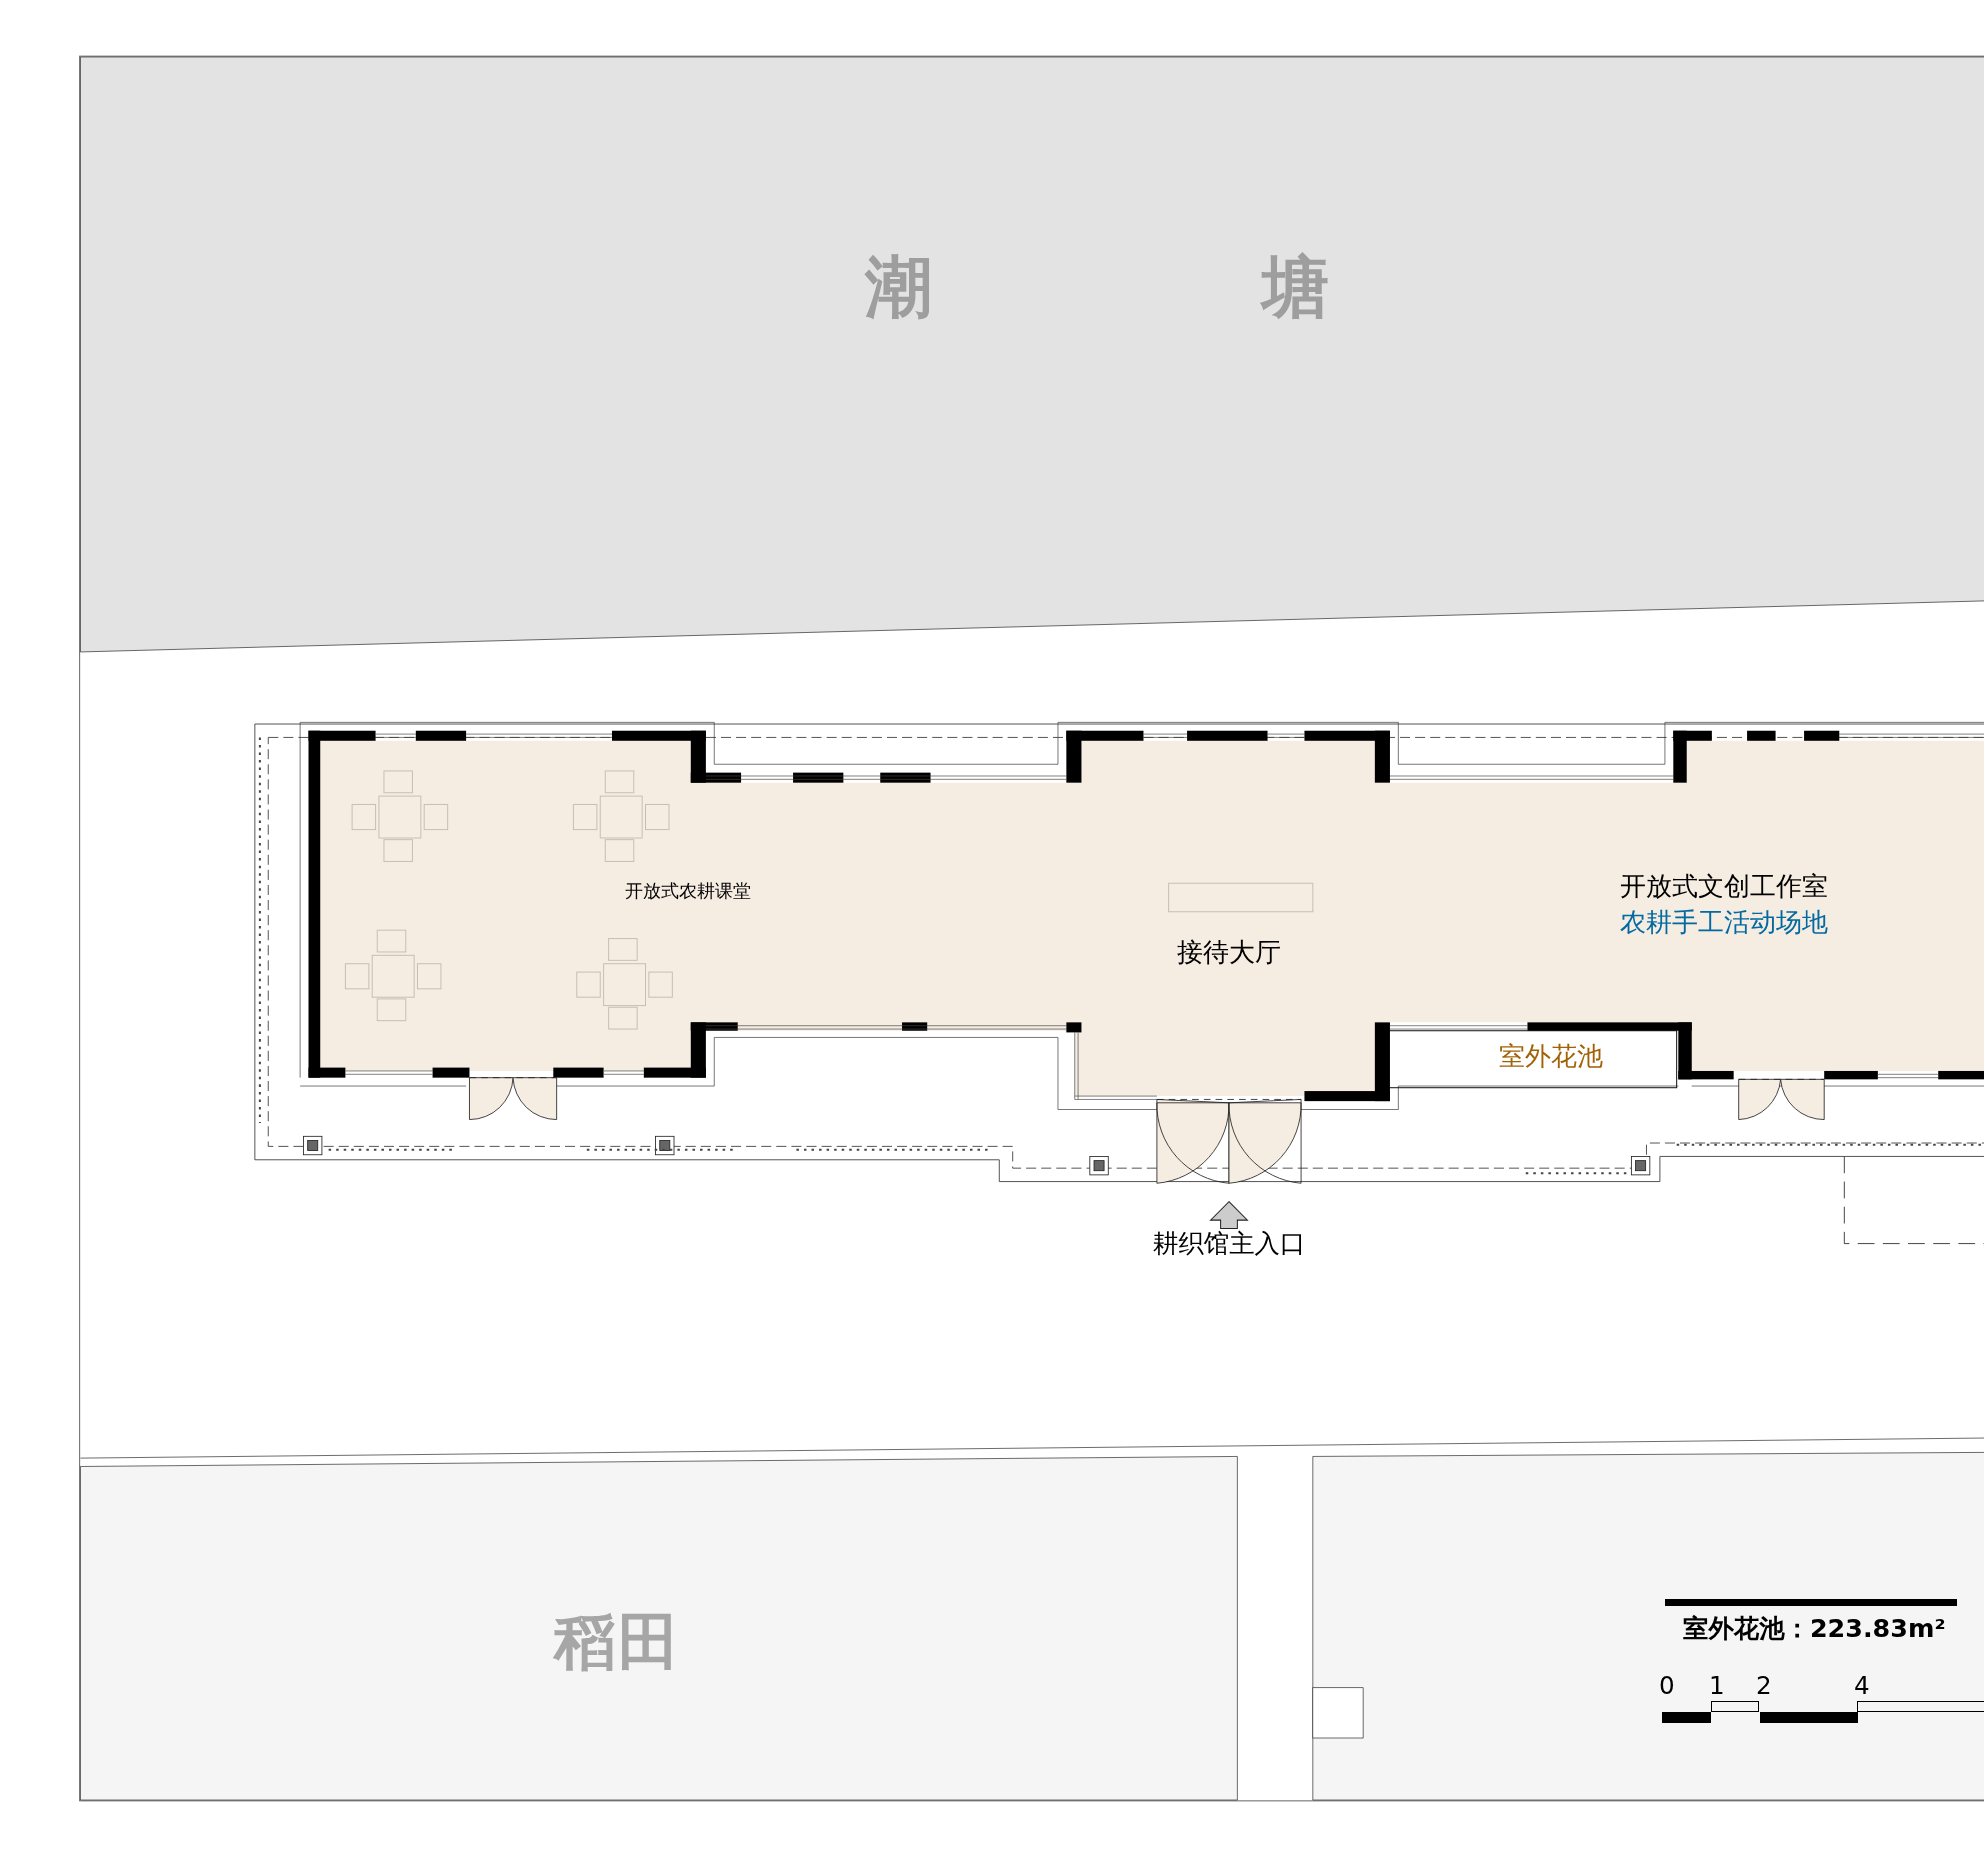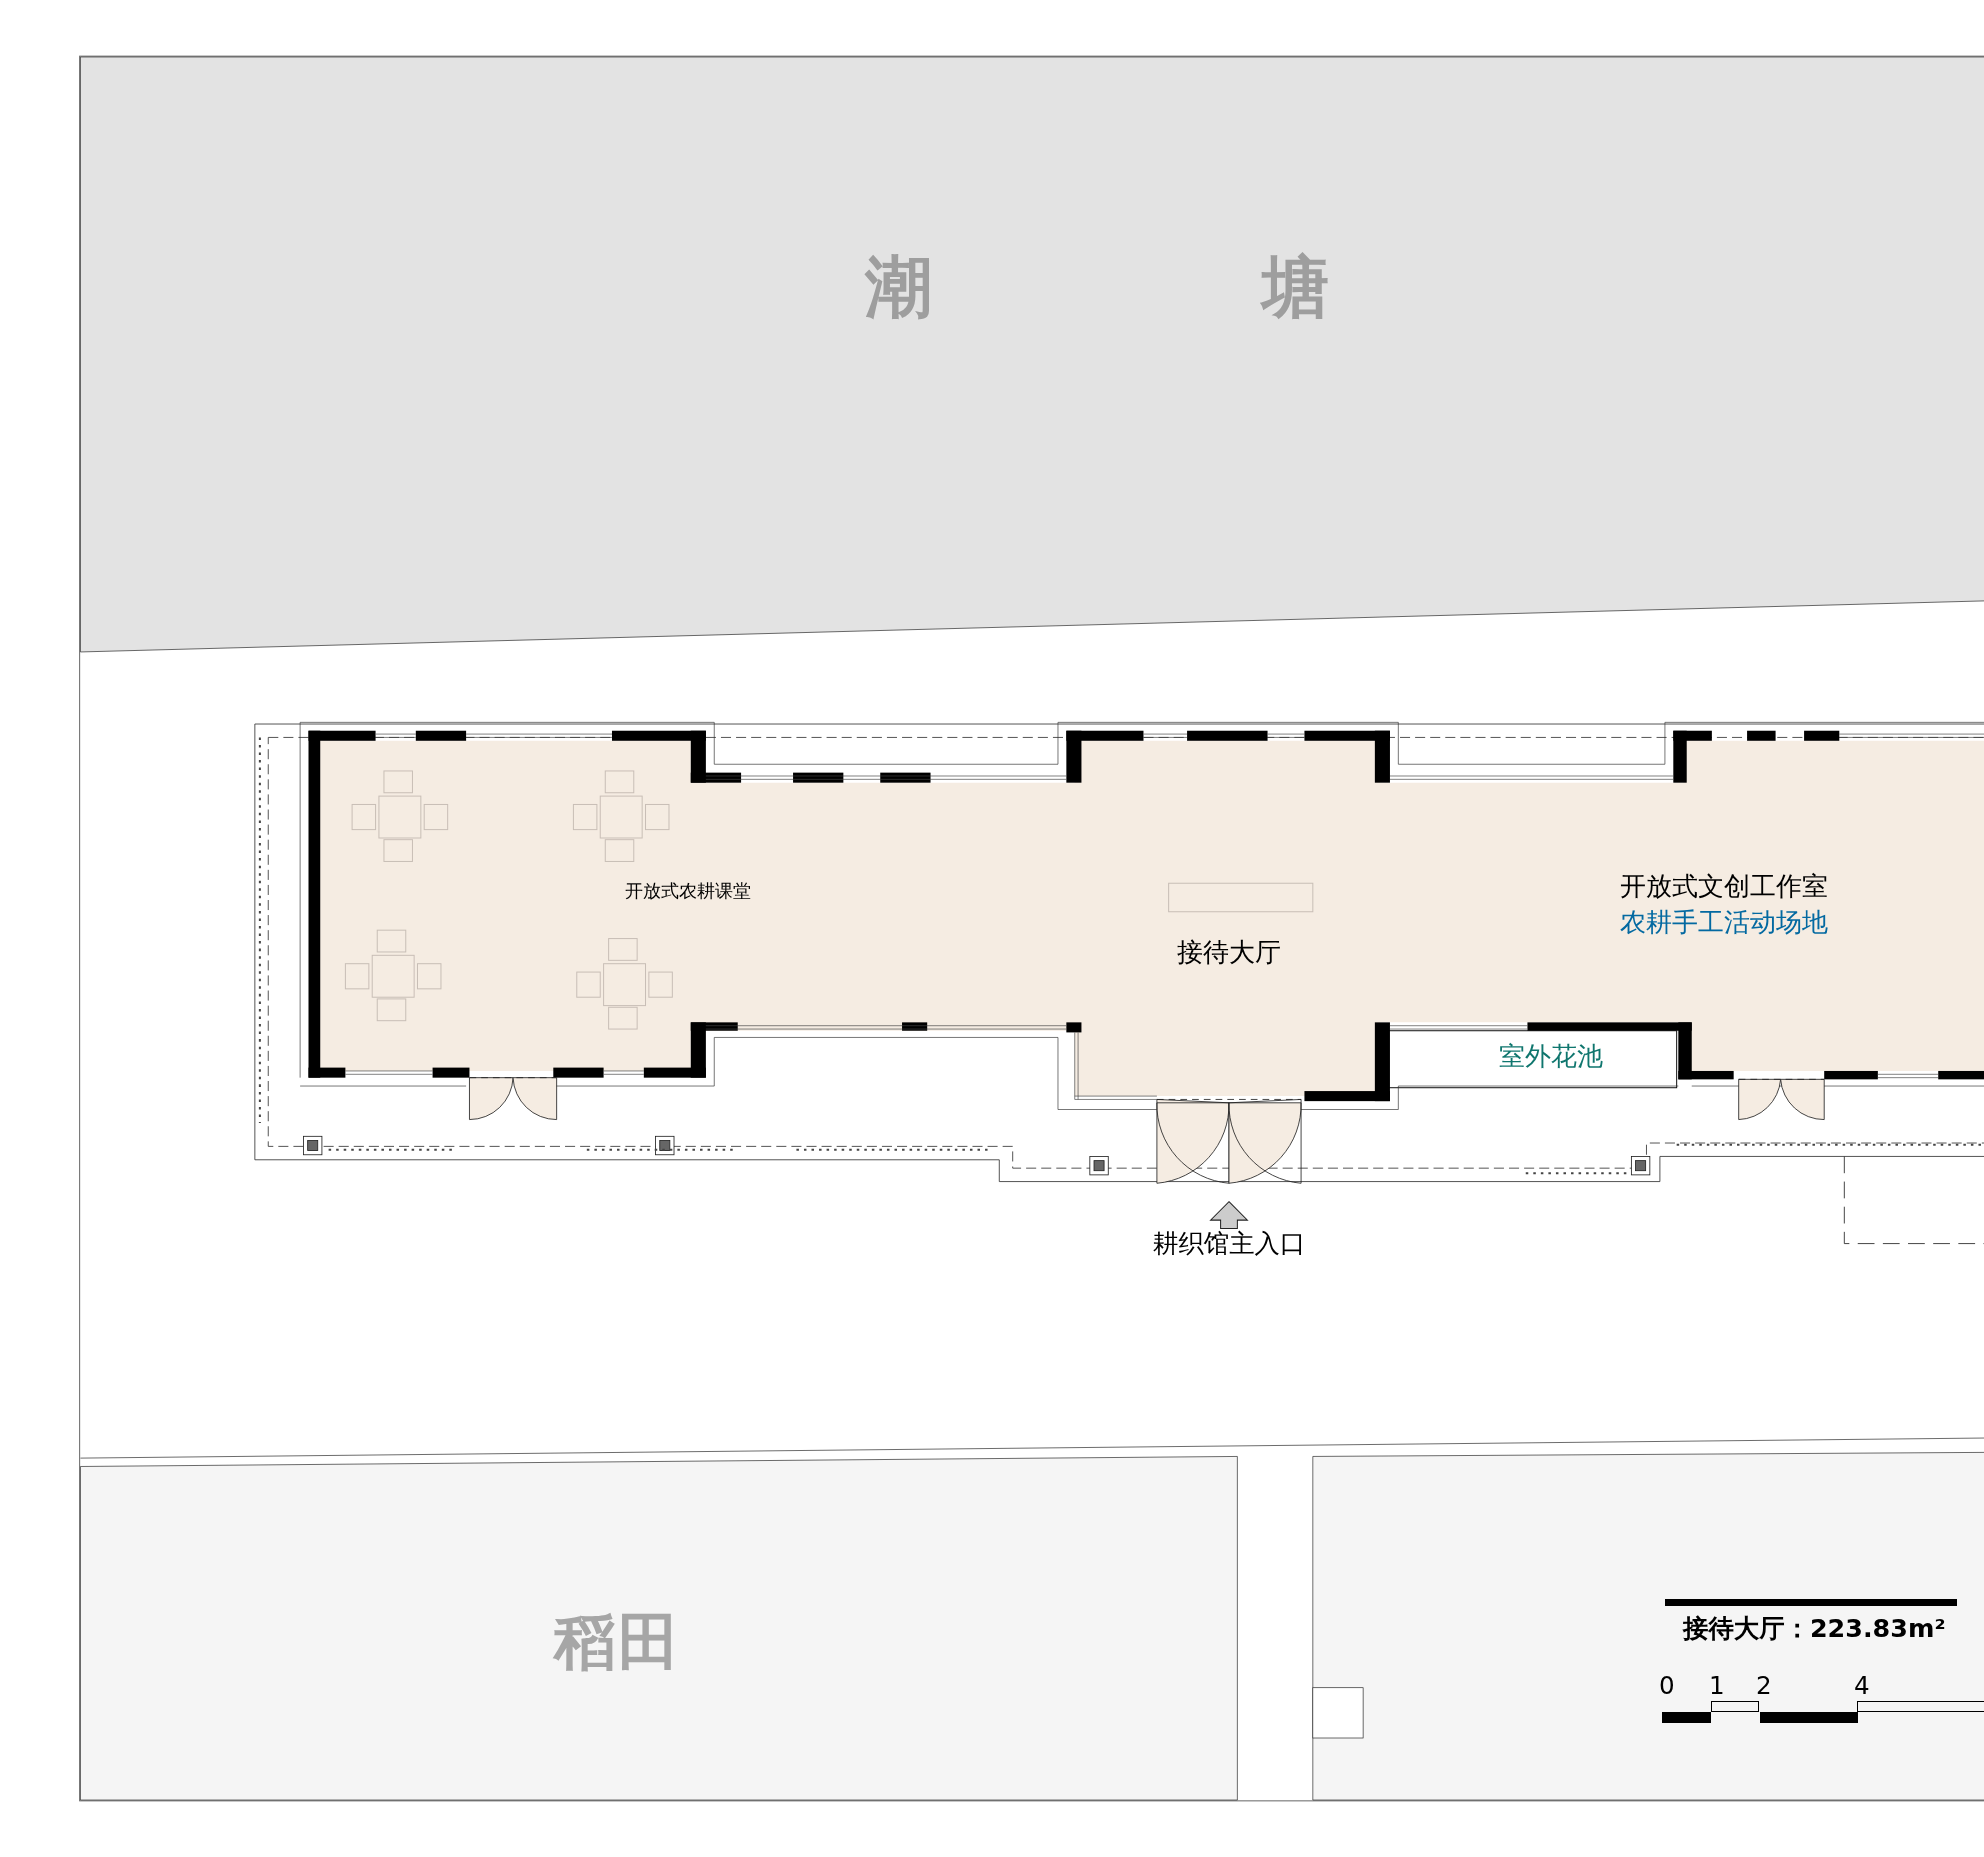--- a/index.html
+++ b/index.html
@@ -196,27 +196,27 @@
 
 <div style="position:absolute;left:0;top:0;width:2629px;height:1857px;pointer-events:none;">
   <div class="lbl" style="position:absolute;left:865px;top:242px;font-size:67px;font-weight:bold;color:#9e9e9e;">潮</div>
   <div class="lbl" style="position:absolute;left:1262px;top:242px;font-size:67px;font-weight:bold;color:#9e9e9e;">塘</div>
   <div class="lbl" style="position:absolute;left:554px;top:1600px;font-size:62px;font-weight:bold;color:#a6a6a6;letter-spacing:1.6px;">稻田</div>
 
   <div class="lbl" style="position:absolute;left:625px;top:879px;font-size:18px;color:#000;">开放式农耕课堂</div>
   <div class="lbl" style="position:absolute;left:1177px;top:935px;font-size:26px;color:#000;">接待大厅</div>
   <div class="lbl" style="position:absolute;left:1620px;top:869px;font-size:26px;color:#000;text-align:center;">开放式文创工作室</div>
   <div class="lbl" style="position:absolute;left:1620px;top:905px;font-size:26px;color:#0369a1;">农耕手工活动场地</div>
-  <div class="lbl" style="position:absolute;left:1499px;top:1039px;font-size:26px;color:#0f766e;">室外花池</div>
+  <div class="lbl" style="position:absolute;left:1499px;top:1039px;font-size:26px;color:#a16207;">室外花池</div>
 
   <div class="lbl" style="position:absolute;left:1153px;top:1227px;font-size:25.4px;color:#000;text-align:right;">耕织馆主入口</div>
 
   <div style="position:absolute;left:1665px;top:1599px;width:292px;height:7.1px;background:#000;"></div>
   <div class="lbl" style="position:absolute;left:1683px;top:1612px;font-size:25.4px;color:#000;font-weight:bold;">
-    <span>接待大厅：</span><span style="font-weight:bold;">223.83m²</span>
+    <span>室外花池：</span><span style="font-weight:bold;">223.83m²</span>
   </div>
 
   <div style="position:absolute;left:1659px;top:1671px;width:397px;height:48px;">
     <span class="lbl" style="position:absolute;left:0px;top:0;font-size:24.6px;">0</span>
     <span class="lbl" style="position:absolute;left:50px;top:0;font-size:24.6px;">1</span>
     <span class="lbl" style="position:absolute;left:97px;top:0;font-size:24.6px;">2</span>
     <span class="lbl" style="position:absolute;left:195px;top:0;font-size:24.6px;">4</span>
 
     <div style="position:absolute;left:3.2px;top:41px;width:49px;height:10.7px;background:#000;"></div>
     <div style="position:absolute;left:52px;top:30px;width:48px;height:10.7px;border:0.8px solid #000;box-sizing:border-box;"></div>

